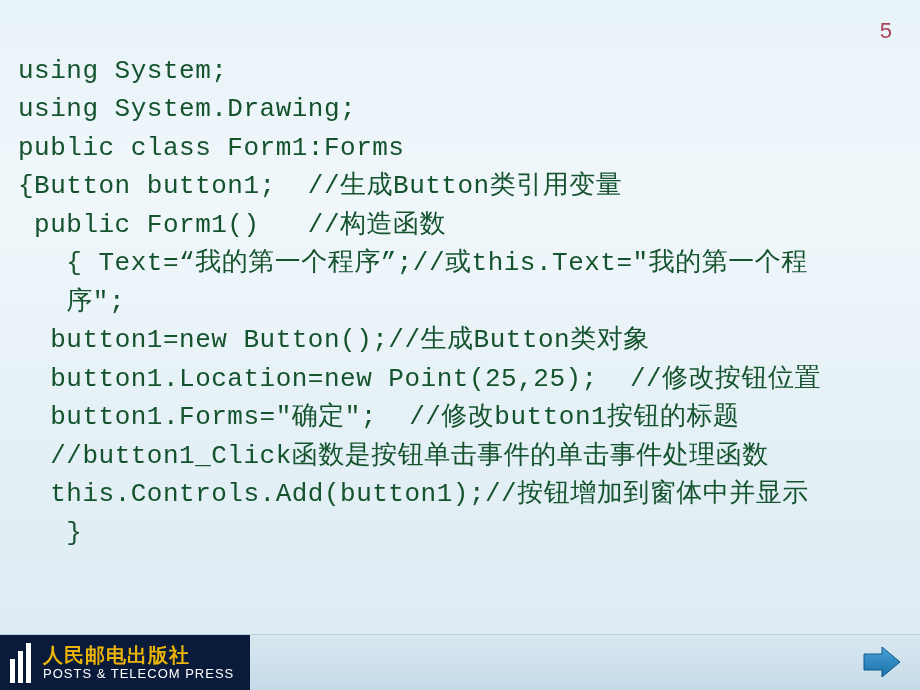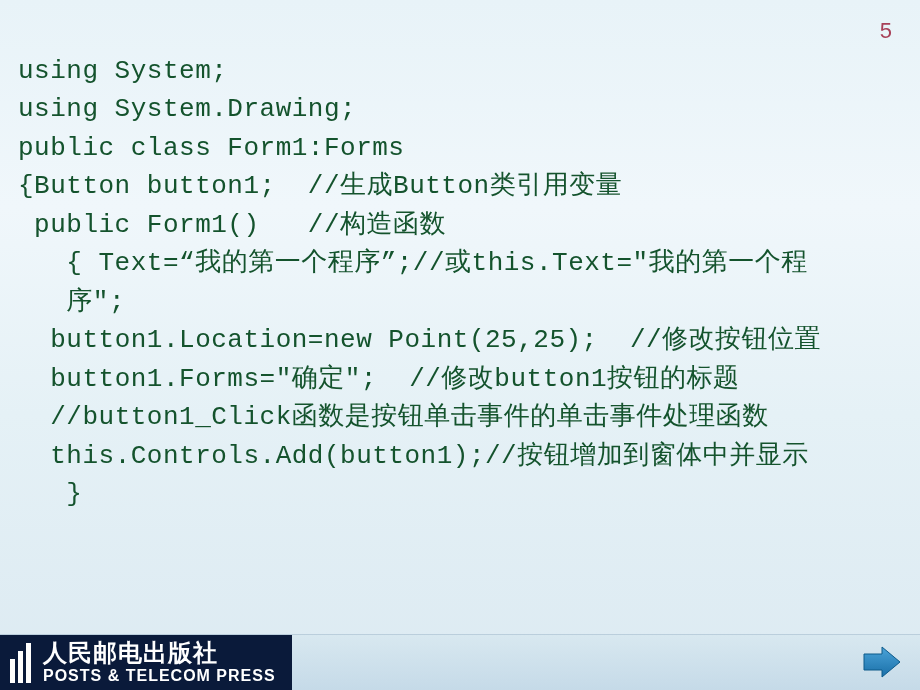--- a/index.html
+++ b/index.html
@@ -67,32 +67,31 @@
     }
     .stripes-in span:nth-child(1){height:24px}
     .stripes-in span:nth-child(2){height:32px}
     .stripes-in span:nth-child(3){height:40px}
     .pub-texts {
       display: flex;
       flex-direction: column;
       line-height: 1.15;
     }
     .pub-cn {
-      color: #ffffff;
-      font-size: 24px;
+      color: #eab308;
+      font-size: 20px;
       font-weight: bold;
       font-family: Liberation Serif, serif;
       letter-spacing: 1px;
     }
     .pub-en {
       color: #fff;
-      font-size: 16px;
+      font-size: 13px;
       letter-spacing: 1px;
       font-family: Arial, sans-serif;
-      font-weight: bold;
     }
     .nav-arrow {
       position: absolute;
       right: 18px;
       bottom: 10px;
       width: 42px;
       height: 36px;
     }
     .nav-arrow svg {
       width: 100%;
@@ -105,20 +104,21 @@
 <div class="page-number">5</div>
 
 <div class="content">
   <div class="code-line mono">using System;</div>
   <div class="code-line mono">using System.Drawing;</div>
   <div class="code-line mono">public class Form1:Forms</div>
   <div class="code-line mono">{Button button1;  //生成Button类引用变量</div>
   <div class="code-line mono"> public Form1()   //构造函数</div>
   <div class="code-line mono">   { Text=“我的第一个程序”;//或this.Text=″我的第一个程</div>
   <div class="code-line mono">   序″;</div>
+  <div class="code-line mono">  button1=new Button();//生成Button类对象</div>
   <div class="code-line mono">  button1.Location=new Point(25,25);  //修改按钮位置</div>
   <div class="code-line mono">  button1.Forms=″确定″;  //修改button1按钮的标题</div>
   <div class="code-line mono">  //button1_Click函数是按钮单击事件的单击事件处理函数</div>
   <div class="code-line mono">  this.Controls.Add(button1);//按钮增加到窗体中并显示</div>
   <div class="code-line mono">   }</div>
 </div>
 
 <div class="footer">
   <div class="publisher-bg">
     <div class="stripes-in">

